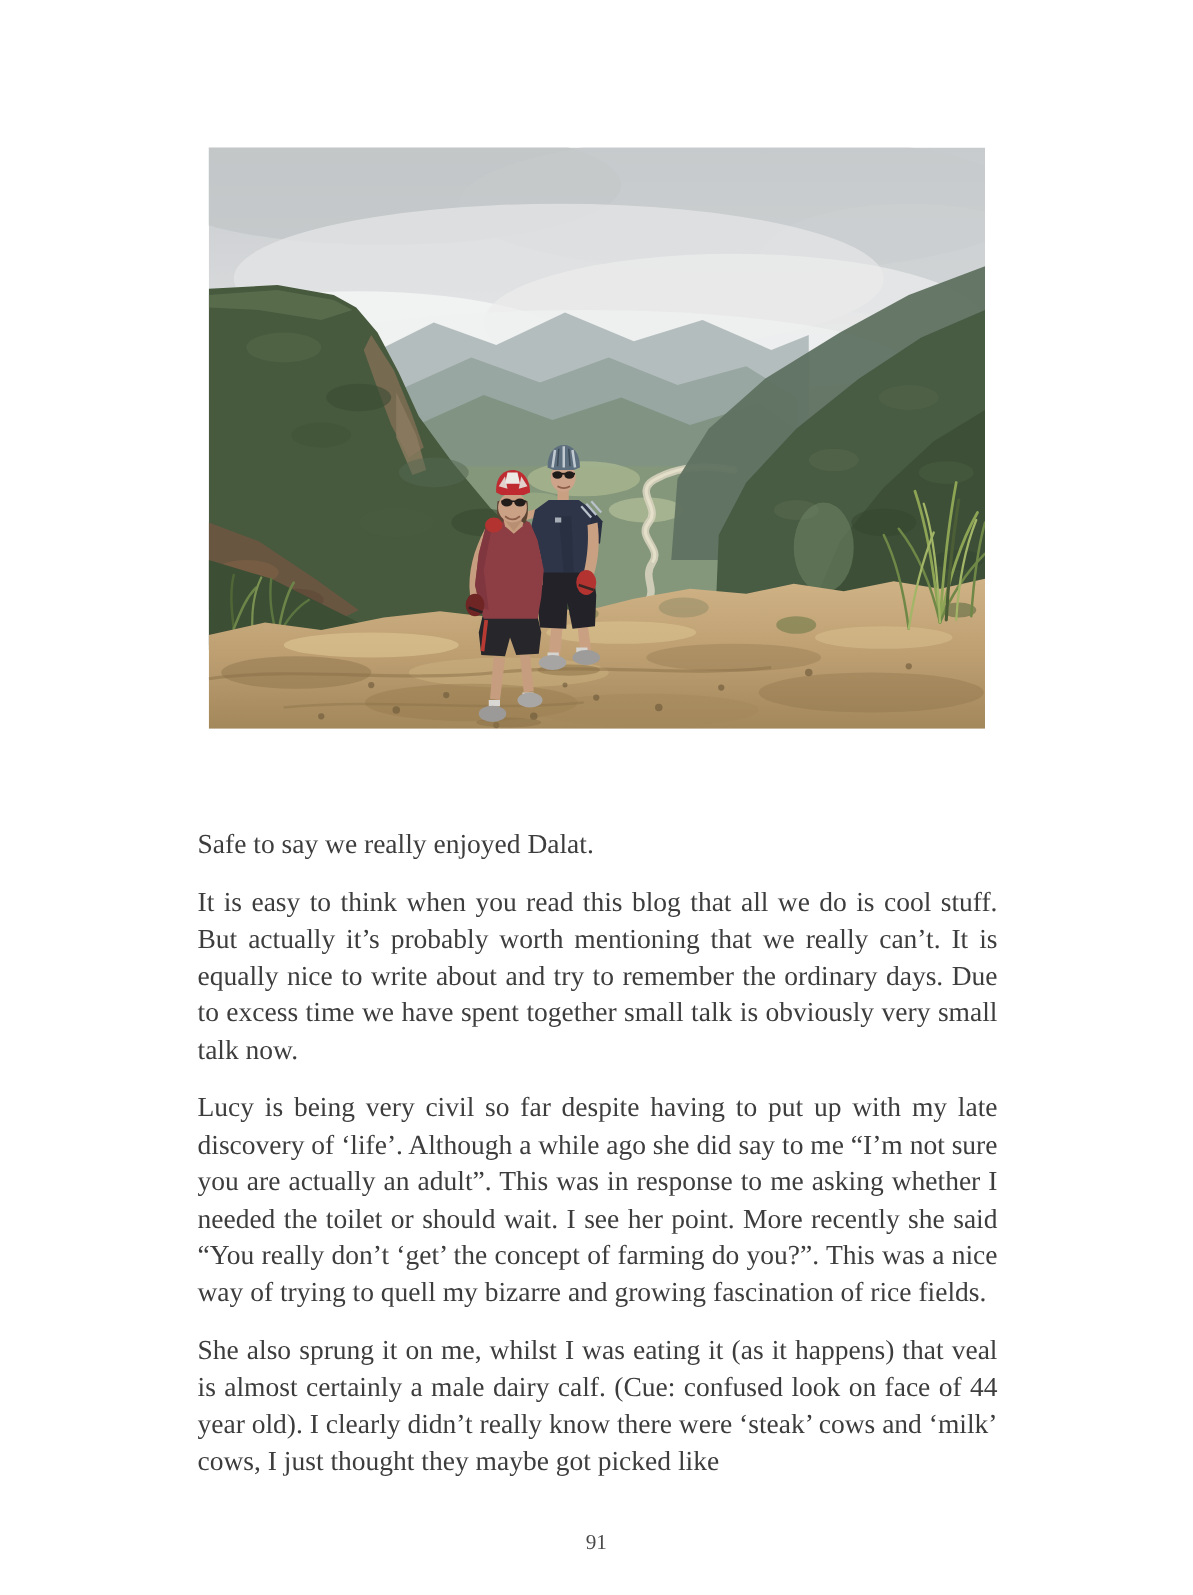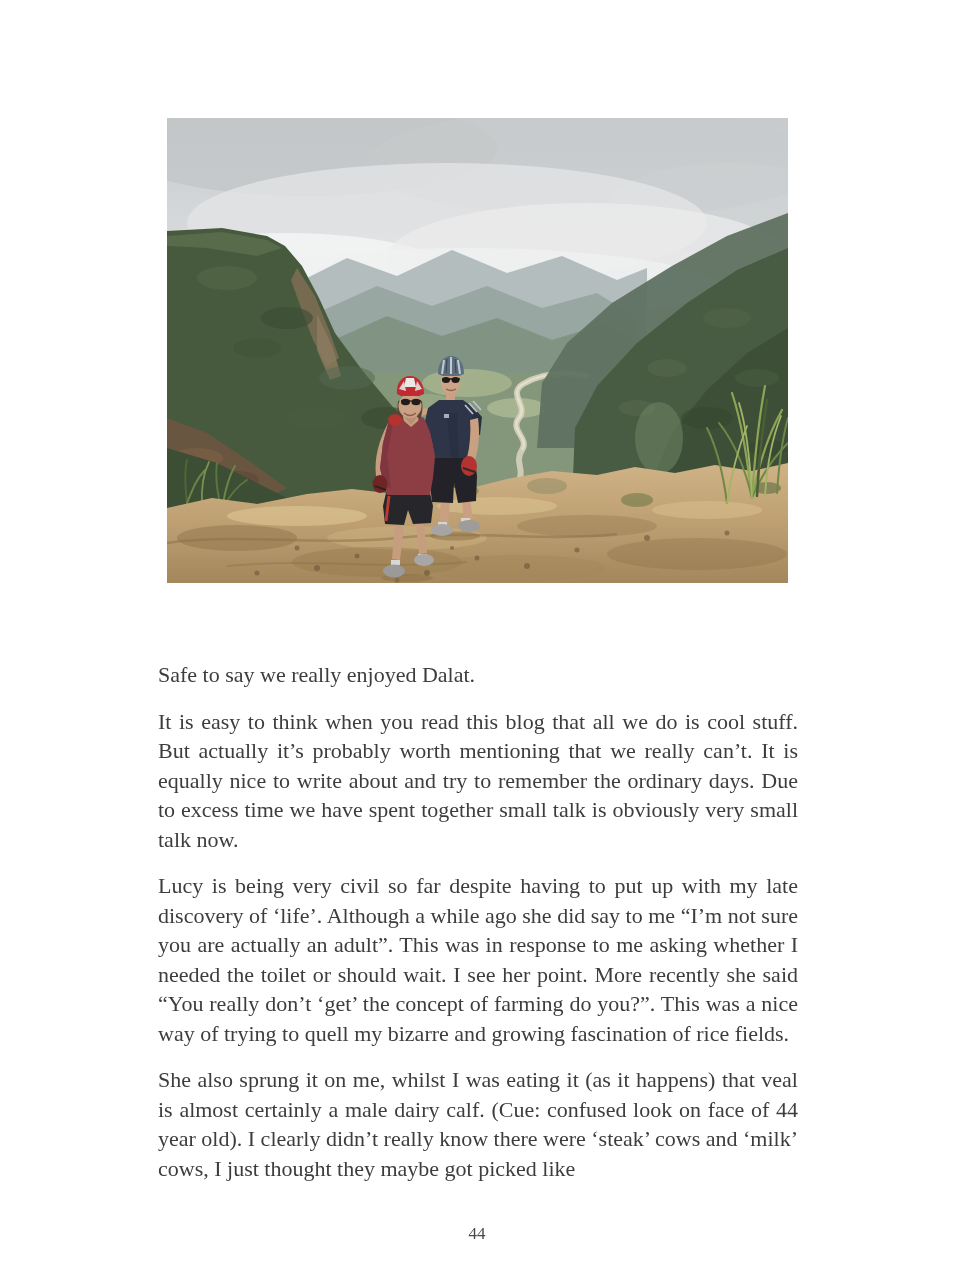--- a/index.html
+++ b/index.html
@@ -230,15 +230,15 @@
     </svg>
   </figure>
 
   <div class="text-block">
     <p>Safe to say we really enjoyed Dalat.</p>
     <p>It is easy to think when you read this blog that all we do is cool stuff. But actually it’s probably worth mentioning that we really can’t. It is equally nice to write about and try to remember the ordinary days. Due to excess time we have spent together small talk is obviously very small talk now.</p>
     <p>Lucy is being very civil so far despite having to put up with my late discovery of ‘life’. Although a while ago she did say to me “I’m not sure you are actually an adult”. This was in response to me asking whether I needed the toilet or should wait. I see her point. More recently she said “You really don’t ‘get’ the concept of farming do you?”. This was a nice way of trying to quell my bizarre and growing fascination of rice fields.</p>
     <p>She also sprung it on me, whilst I was eating it (as it happens) that veal is almost certainly a male dairy calf. (Cue: confused look on face of 44 year old). I clearly didn’t really know there were ‘steak’ cows and ‘milk’ cows, I just thought they maybe got picked like</p>
   </div>
 
-  <div class="page-number">44</div>
+  <div class="page-number">91</div>
 
 </div>
 
 </body></html>

